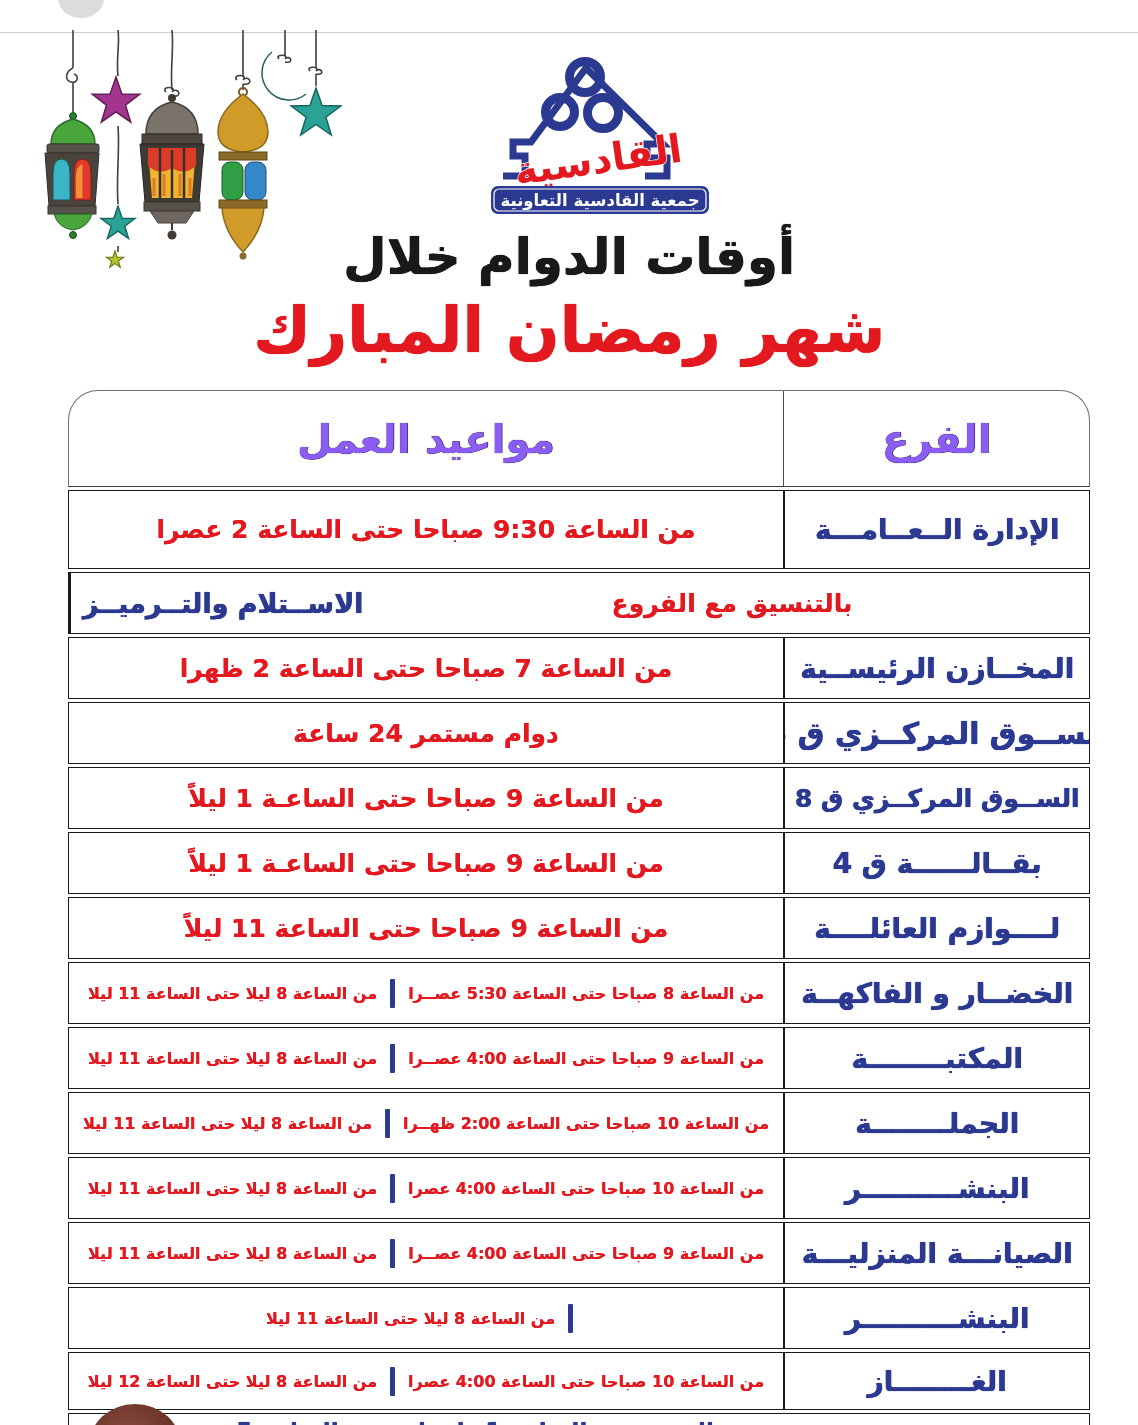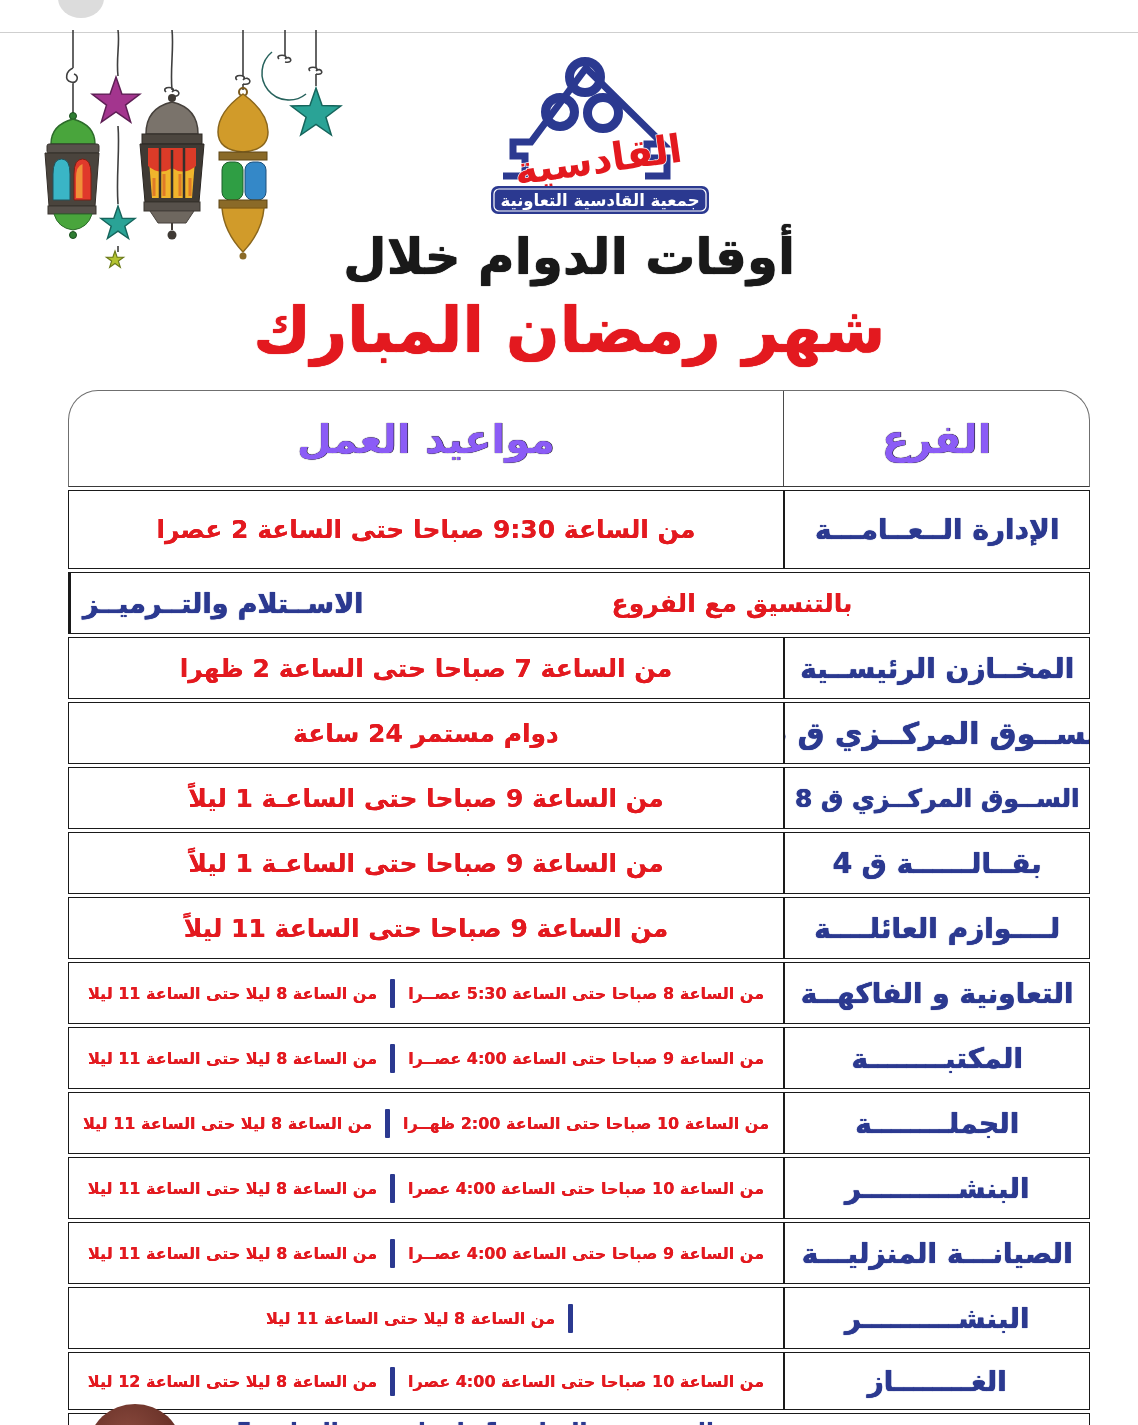--- a/index.html
+++ b/index.html
@@ -193,21 +193,21 @@
           <span class="seg">من الساعة 9 صباحا حتى الساعـة 1 ليلاً</span>
         </div>
       </div>
       <div class="row">
         <div class="cell branch fit">لــــوازم العائلــــة</div>
         <div class="cell times fit">
           <span class="seg">من الساعة 9 صباحا حتى الساعة 11 ليلاً</span>
         </div>
       </div>
       <div class="row">
-        <div class="cell branch fit">التعاونية و الفاكهــة</div>
+        <div class="cell branch fit">الخضــار و الفاكهــة</div>
         <div class="cell times fit double" style="font-size: 16px;">
           <span class="seg">من الساعة 8 صباحا حتى الساعة 5:30 عصــرا</span>
           <span class="sep"></span>
           <span class="seg">من الساعة 8 ليلا حتى الساعة 11 ليلا</span>
         </div>
       </div>
       <div class="row">
         <div class="cell branch fit">المكتبــــــــة</div>
         <div class="cell times fit double" style="font-size: 16px;">
           <span class="seg">من الساعة 9 صباحا حتى الساعة 4:00 عصــرا</span>

